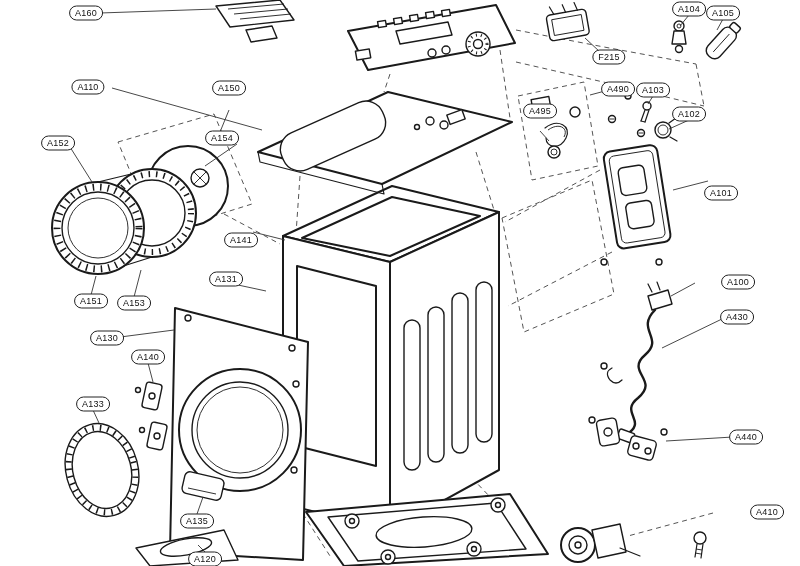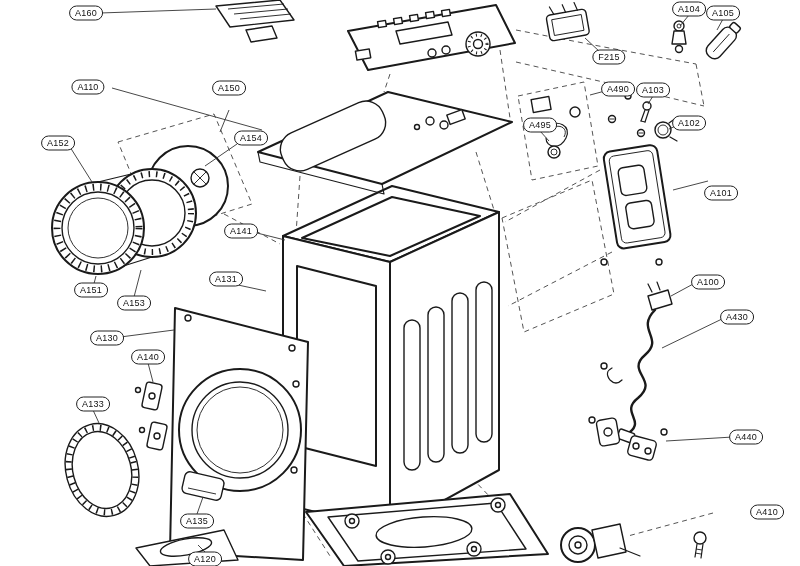--- a/index.html
+++ b/index.html
@@ -279,30 +279,30 @@
 </svg>
 
   <span class="lbl" style="left:86px;top:13px">A160</span>
   <span class="lbl" style="left:689px;top:9px">A104</span>
   <span class="lbl" style="left:723px;top:13px">A105</span>
   <span class="lbl" style="left:609px;top:57px">F215</span>
   <span class="lbl" style="left:88px;top:87px">A110</span>
   <span class="lbl" style="left:229px;top:88px">A150</span>
   <span class="lbl" style="left:618px;top:89px">A490</span>
   <span class="lbl" style="left:653px;top:90px">A103</span>
-  <span class="lbl" style="left:251px;top:138px">A154</span>
+  <span class="lbl" style="left:222px;top:138px">A154</span>
   <span class="lbl" style="left:58px;top:143px">A152</span>
-  <span class="lbl" style="left:540px;top:125px">A495</span>
-  <span class="lbl" style="left:689px;top:123px">A102</span>
+  <span class="lbl" style="left:540px;top:111px">A495</span>
+  <span class="lbl" style="left:689px;top:114px">A102</span>
   <span class="lbl" style="left:721px;top:193px">A101</span>
-  <span class="lbl" style="left:241px;top:231px">A141</span>
+  <span class="lbl" style="left:241px;top:240px">A141</span>
   <span class="lbl" style="left:226px;top:279px">A131</span>
-  <span class="lbl" style="left:91px;top:290px">A151</span>
+  <span class="lbl" style="left:91px;top:301px">A151</span>
   <span class="lbl" style="left:134px;top:303px">A153</span>
-  <span class="lbl" style="left:708px;top:282px">A100</span>
+  <span class="lbl" style="left:738px;top:282px">A100</span>
   <span class="lbl" style="left:107px;top:338px">A130</span>
   <span class="lbl" style="left:737px;top:317px">A430</span>
   <span class="lbl" style="left:148px;top:357px">A140</span>
   <span class="lbl" style="left:93px;top:404px">A133</span>
   <span class="lbl" style="left:746px;top:437px">A440</span>
   <span class="lbl" style="left:197px;top:521px">A135</span>
   <span class="lbl" style="left:767px;top:512px">A410</span>
   <span class="lbl" style="left:205px;top:559px">A120</span>
 
 </div>

